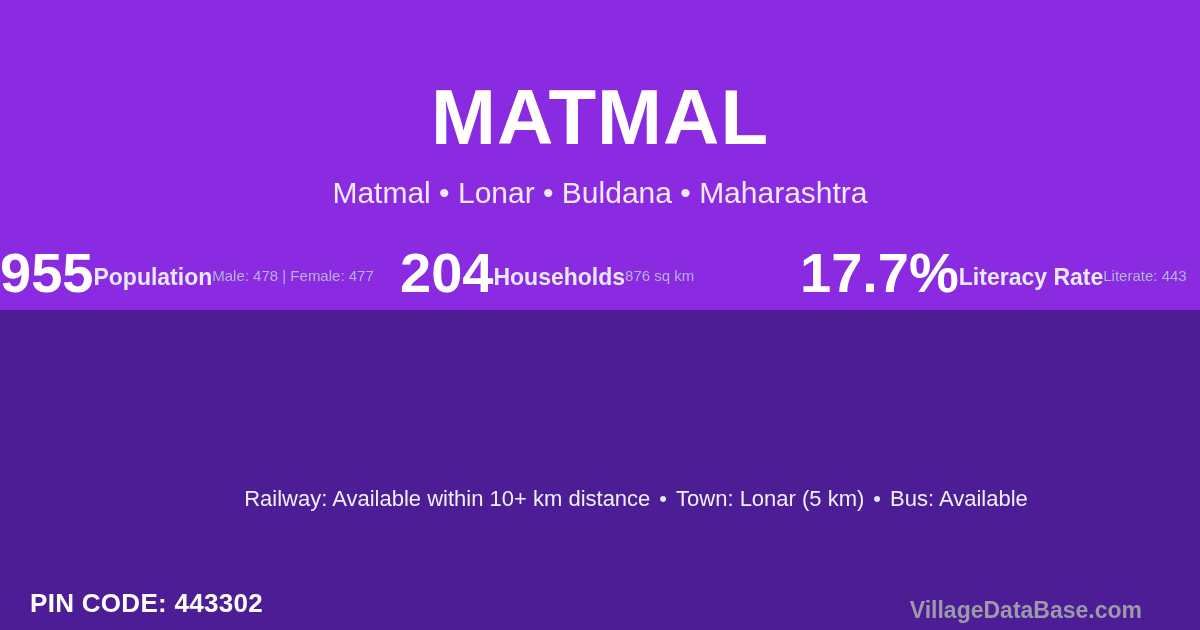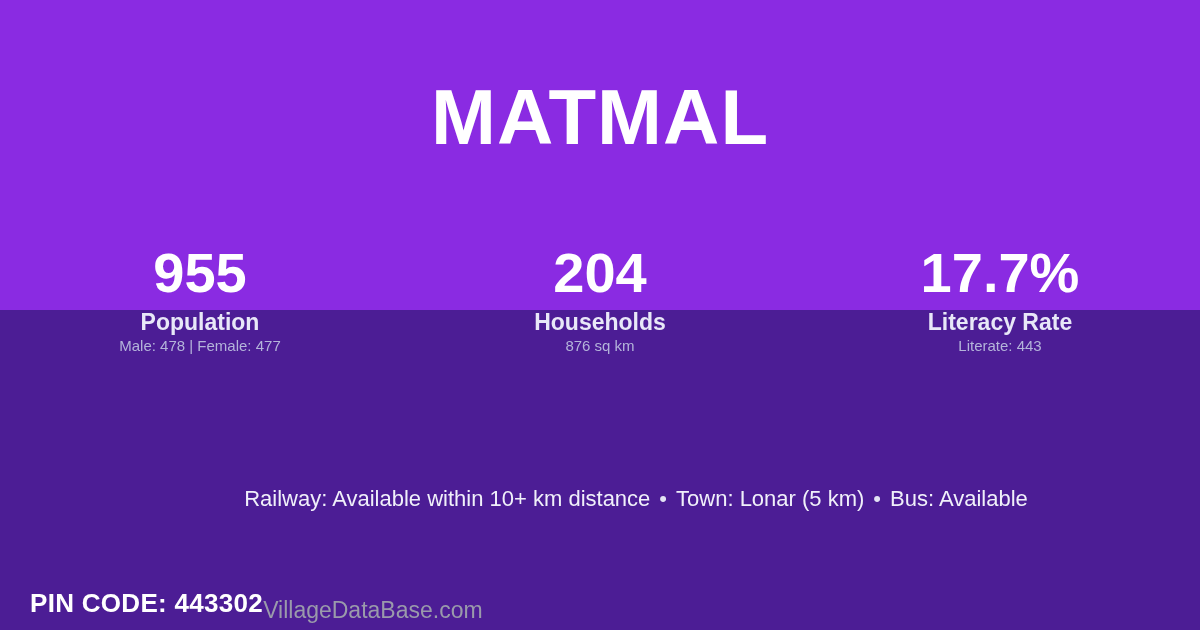--- a/index.html
+++ b/index.html
@@ -63,21 +63,21 @@
     position: absolute;
     left: 0;
     top: 244px;
     width: 1200px;
     display: flex;
     flex-direction: row;
   }
   .stat-col {
     width: 400px;
     display: flex;
-    flex-direction: column;
+    flex-direction: row;
     align-items: center;
   }
   .stat-value {
     font-size: 56px;
     font-weight: bold;
     color: #ffffff;
     line-height: 1.05;
     text-align: center;
   }
   .stat-label {
@@ -116,47 +116,49 @@
   
   .footer {
     position: absolute;
     left: 0;
     top: 575px;
     width: 1184px;
     height: 55px;
     display: flex;
     flex-direction: row;
     align-items: center;
+    justify-content: space-between;
   }
   .pin-code {
     margin-left: 30px;
     font-size: 26px;
     font-weight: bold;
     color: #ffffff;
     letter-spacing: 0.3px;
     line-height: 1;
   }
   .brand {
-    margin-right: 30px;
+    margin-right: 42px;
     margin-top: 16px;
     font-size: 23px;
-    font-weight: normal;
+    font-weight: bold;
     color: #9a9aab;
     line-height: 1;
   }
 </style>
 </head>
 <body>
 
 <div class="card">
 
   <div class="band-purple"></div>
 
   <div class="header">
     <div class="village-title">MATMAL</div>
+    <div class="village-subtitle">Matmal • Lonar • Buldana • Maharashtra</div>
   </div>
 
   <div class="stats-row">
 
     <div class="stat-col">
       <div class="stat-value">955</div>
       <div class="stat-label">Population</div>
       <div class="stat-sub">Male: 478 | Female: 477</div>
     </div>
 

